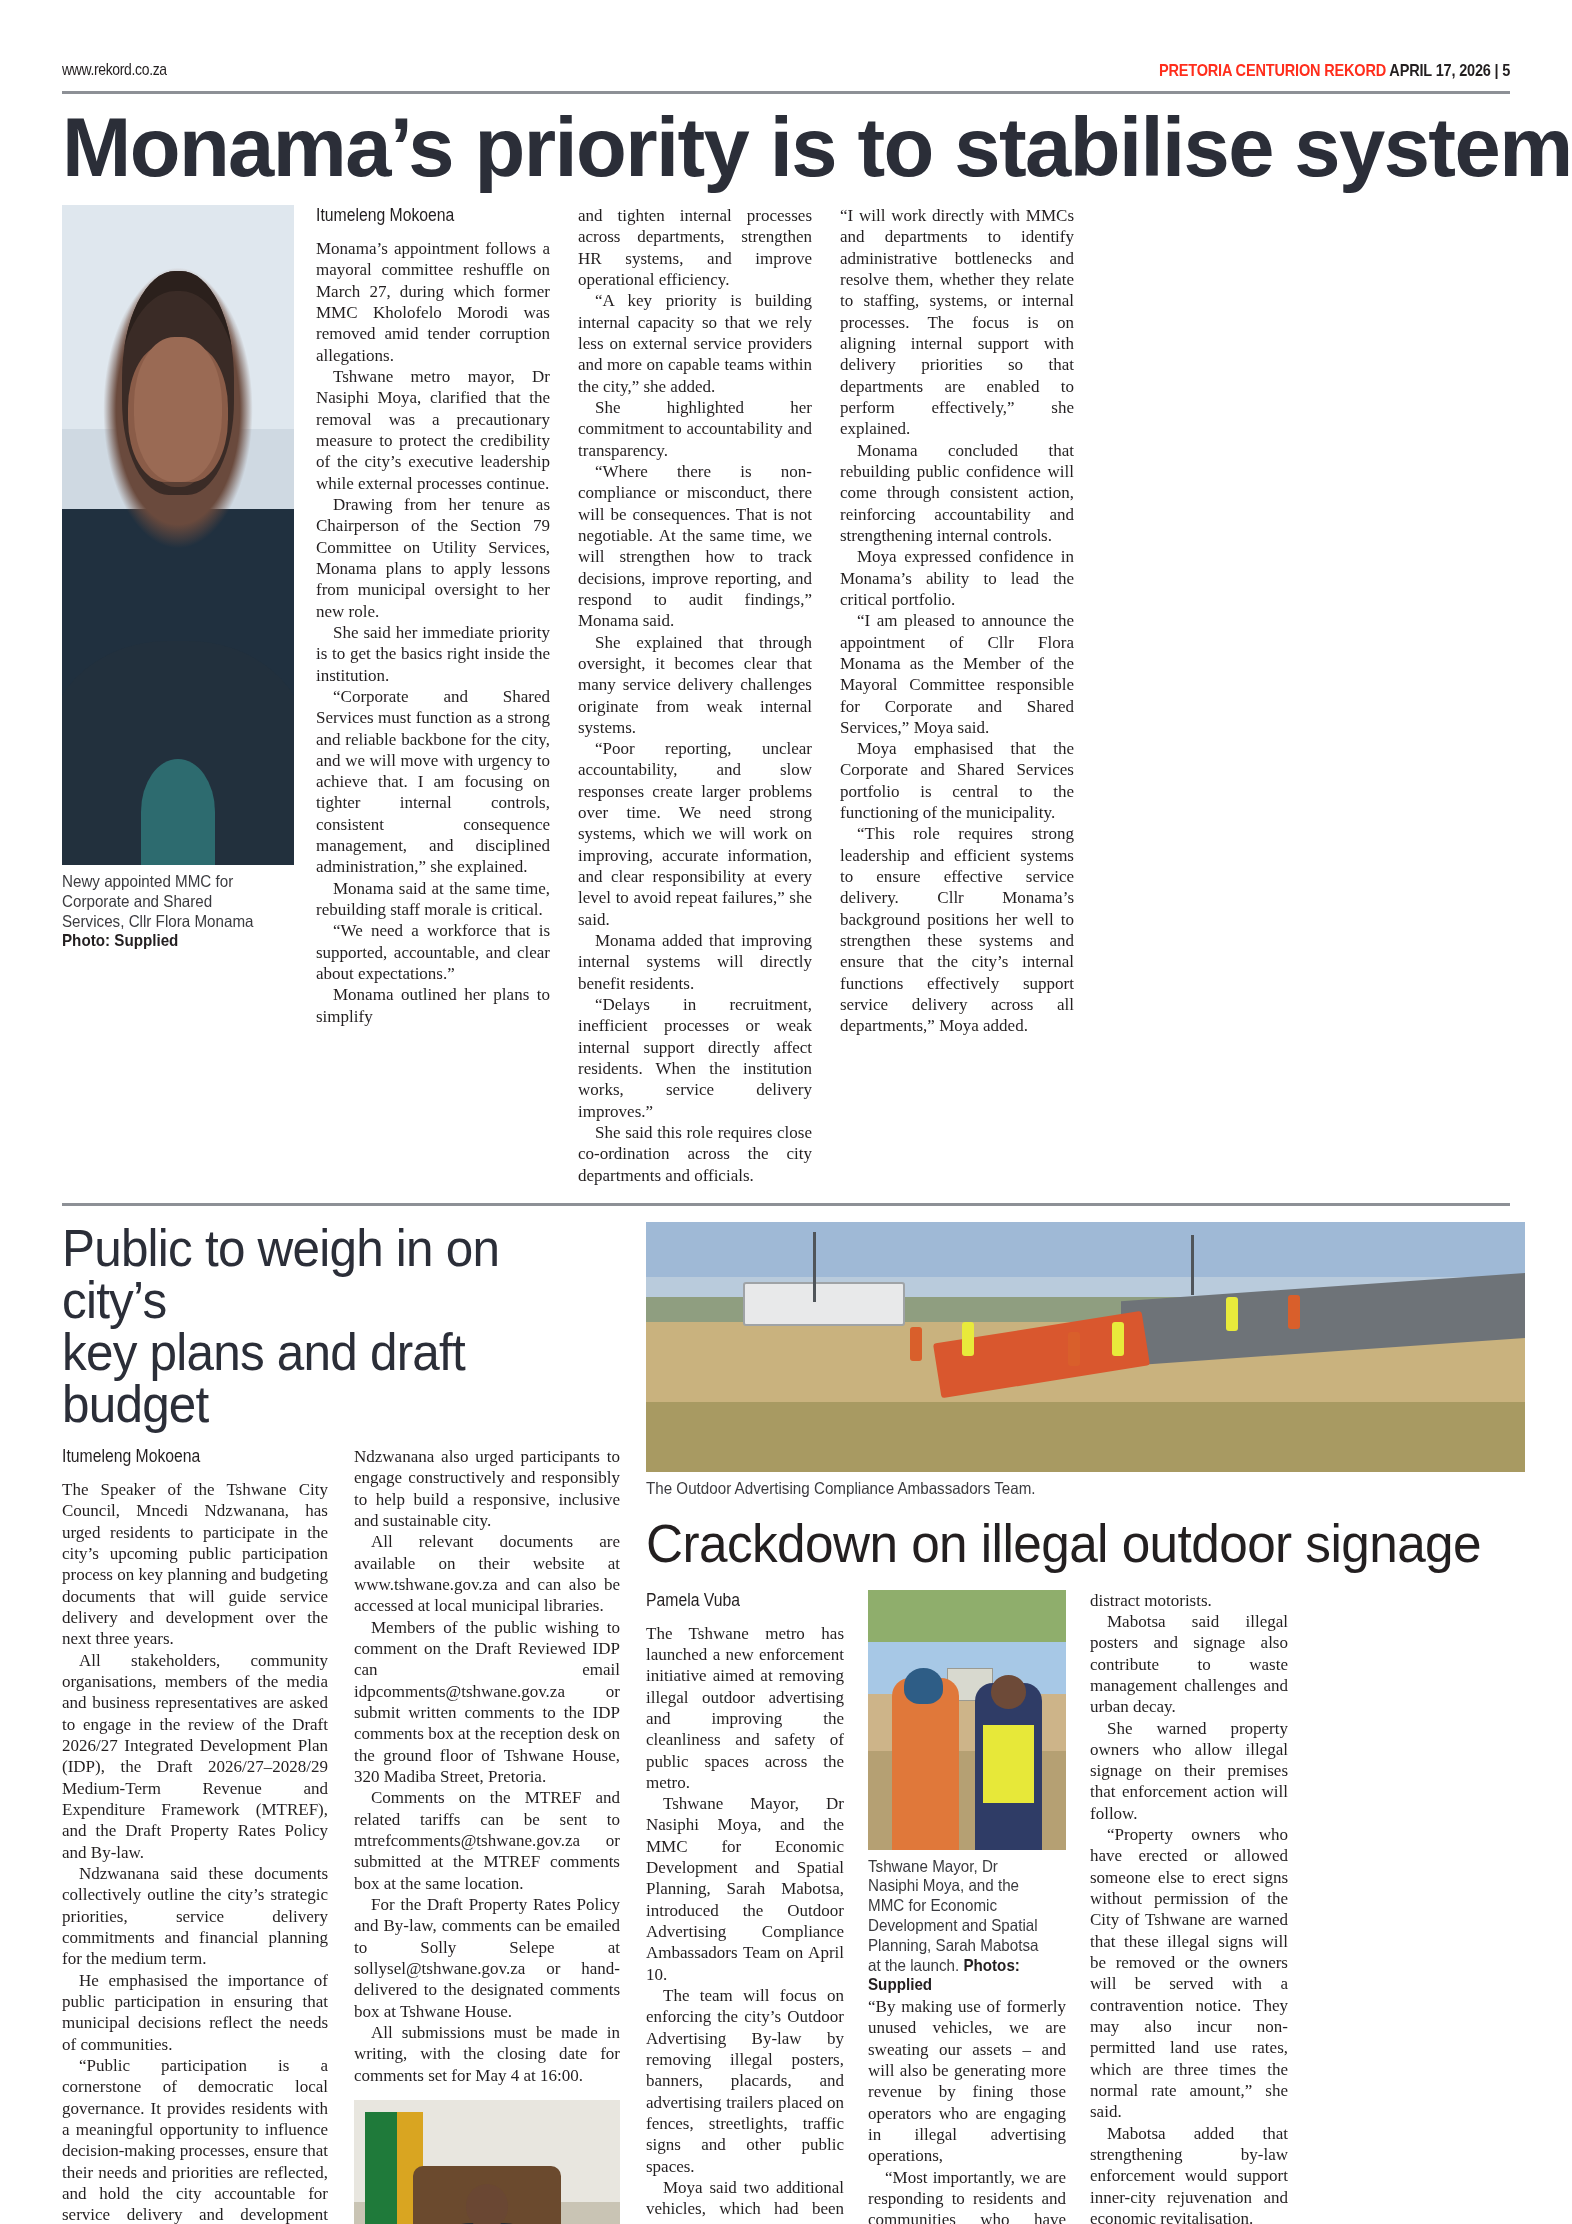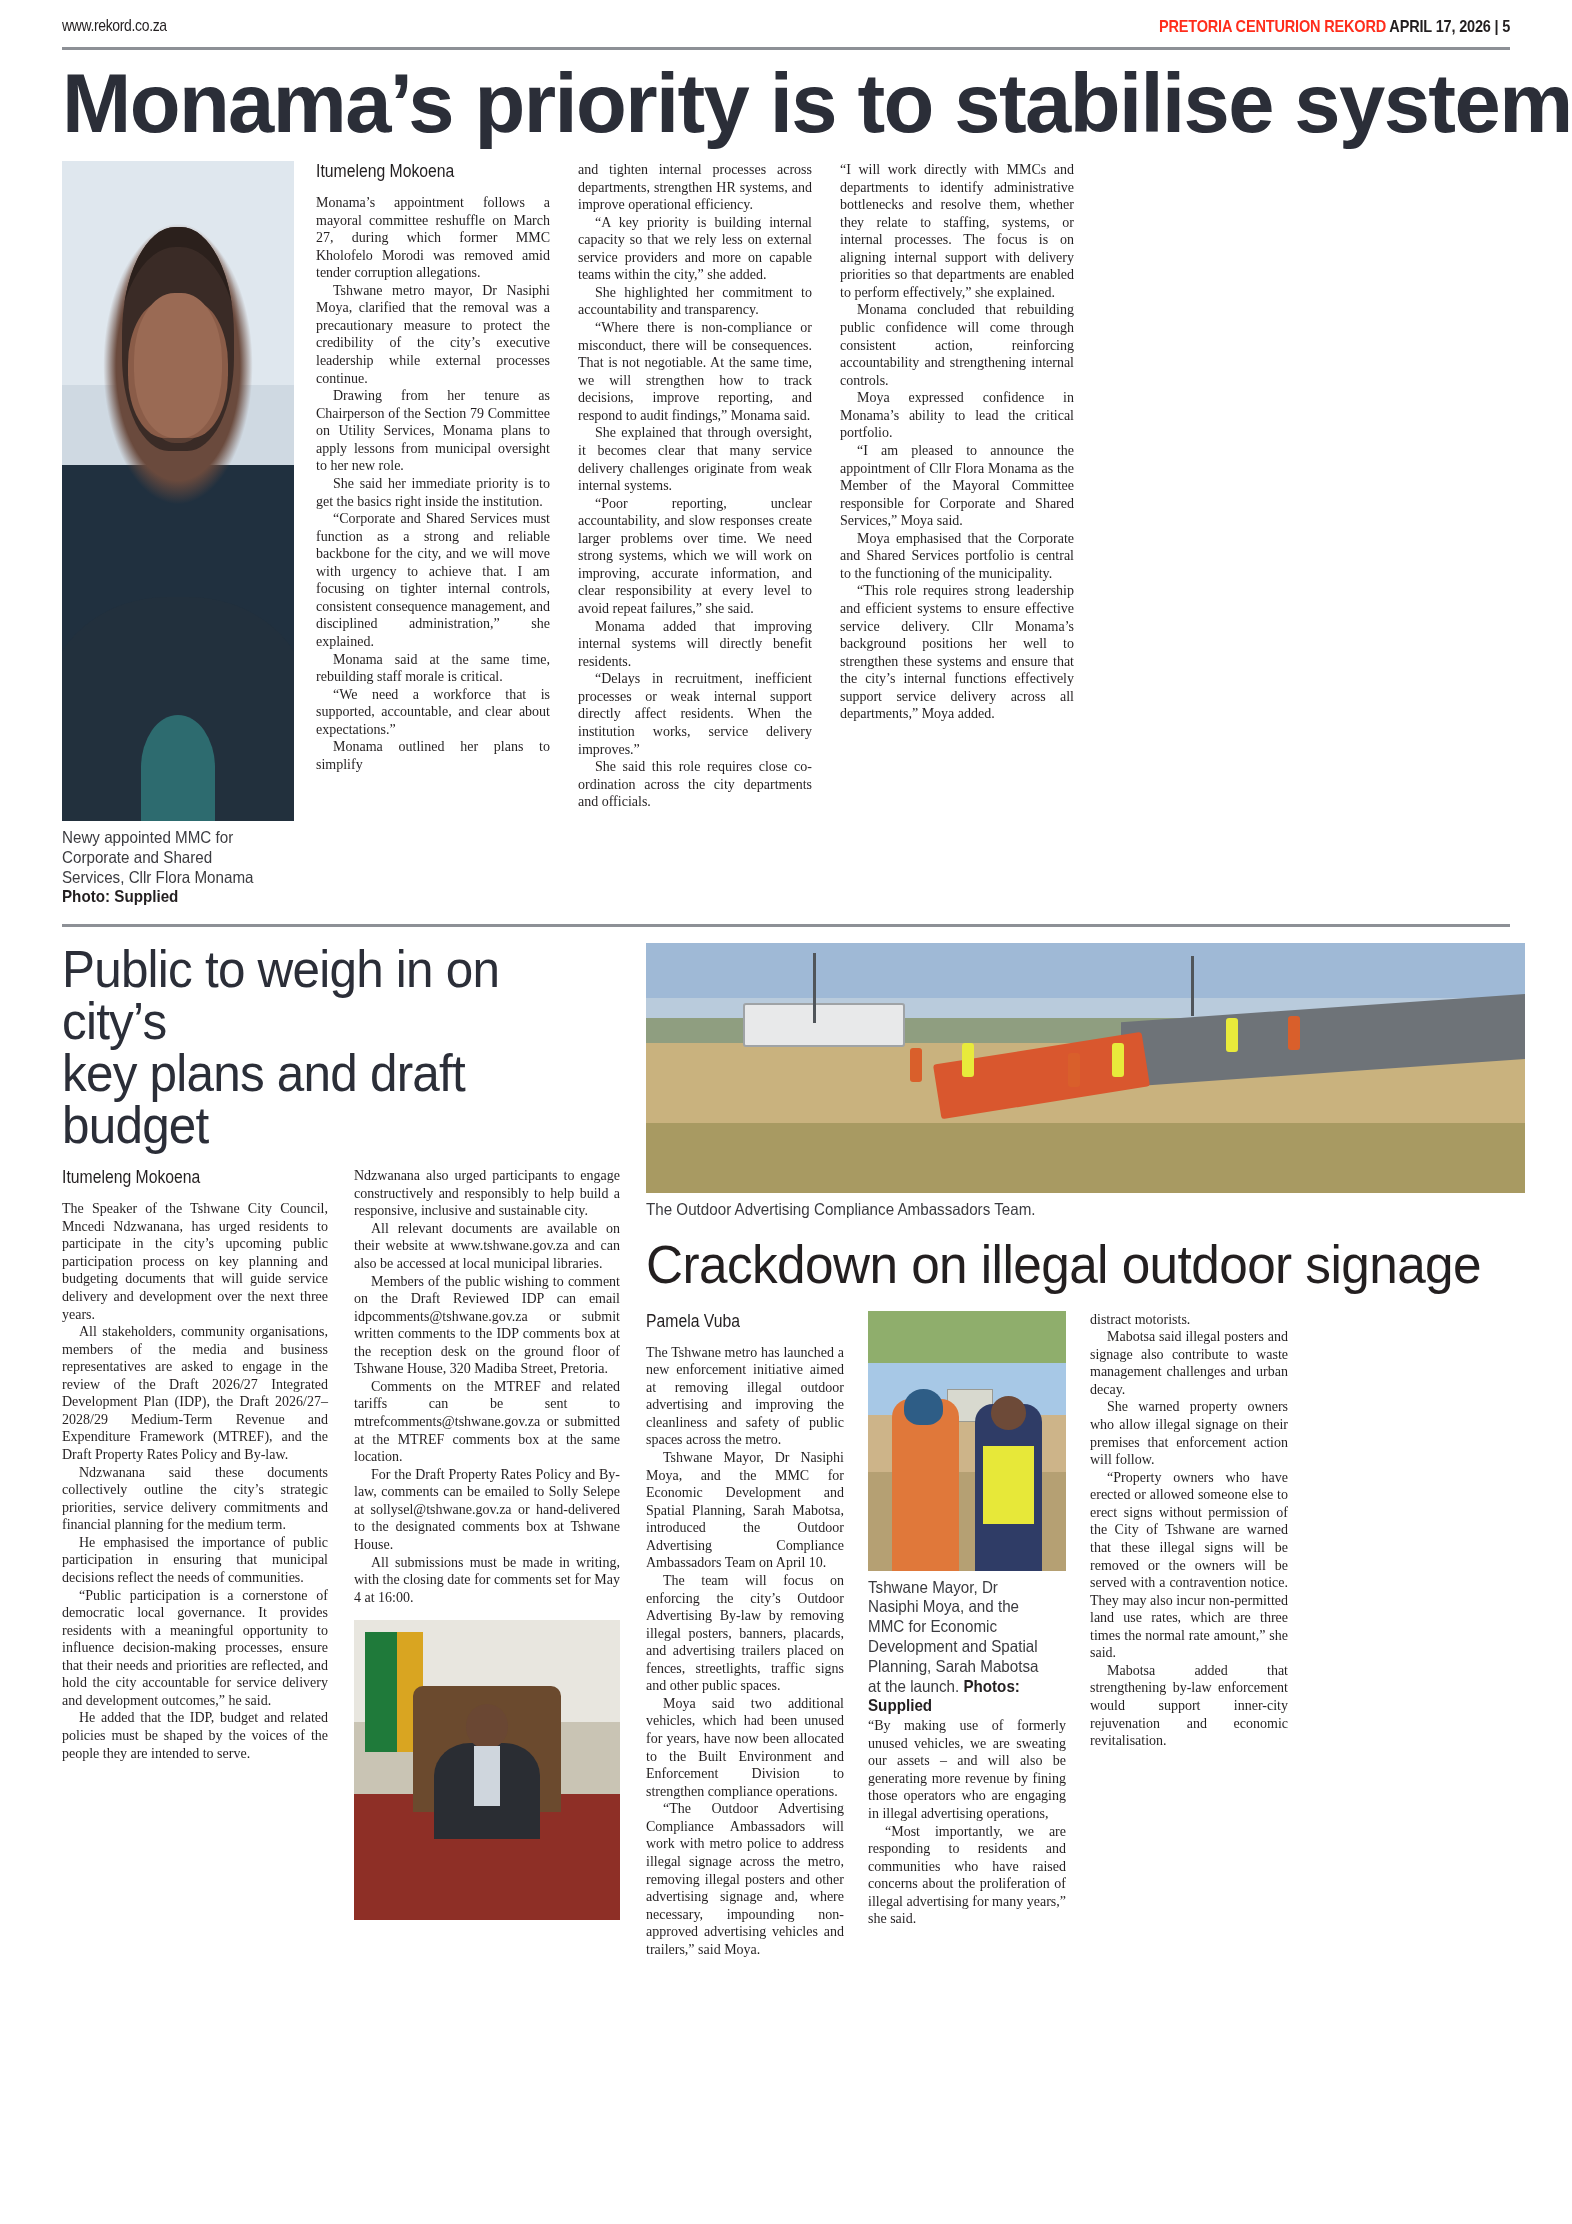--- a/index.html
+++ b/index.html
@@ -6,21 +6,21 @@
   body {
     width:1572px; height:2224px;
     background:#ffffff;
     font-family:"Liberation Serif", serif;
     color:#231f20;
     overflow:hidden;
   }
   .page { position:relative; width:1572px; height:2224px; box-sizing:border-box; padding:0 62px; }
 
   
-  .masthead { display:flex; align-items:flex-end; justify-content:space-between; padding-top:16px; }
+  .masthead { display:flex; align-items:flex-end; justify-content:space-between; padding-top:60px; }
   .site-url {
     font-family:"Liberation Sans Narrow","Liberation Sans",sans-serif;
     font-size:17px; letter-spacing:-0.4px; color:#231f20; transform:scaleX(0.82); transform-origin:left bottom;
   }
   .masthead-right {
     font-family:"Liberation Sans",sans-serif;
     font-size:16.5px; font-weight:bold; letter-spacing:-0.2px; color:#231f20;
     white-space:nowrap; transform:scaleX(0.88); transform-origin:right bottom;
   }
   .masthead-right .brand { color:#ff2d1c; }
@@ -34,21 +34,21 @@
     white-space:nowrap;
   }
 
   
   .byline {
     font-family:"Liberation Sans Narrow","Liberation Sans",sans-serif;
     font-size:17.5px; color:#231f20; margin-bottom:12px; transform:scaleX(0.9);
     transform-origin:left top;
   }
   .body p {
-    margin:0; font-size:14px; line-height:1.255; text-align:justify;
+    margin:0; font-size:17px; line-height:1.255; text-align:justify;
     text-justify:inter-word; hyphens:auto;
   }
   .body p + p { text-indent:17px; }
 
   .caption {
     font-family:"Liberation Sans Narrow","Liberation Sans",sans-serif;
     font-size:16.5px; line-height:1.2; color:#3b3b3f; margin-top:7px;
     transform:scaleX(0.92); transform-origin:left top;
   }
   .caption b { font-weight:bold; color:#231f20; }

